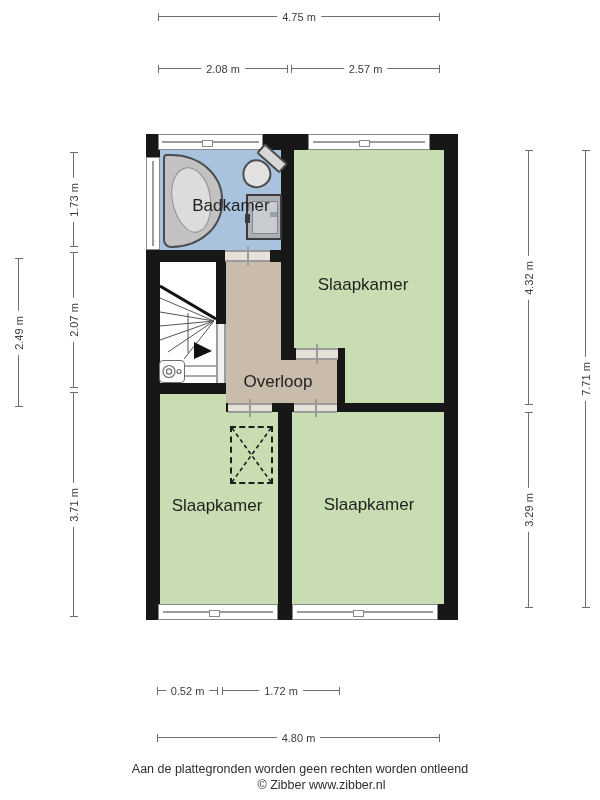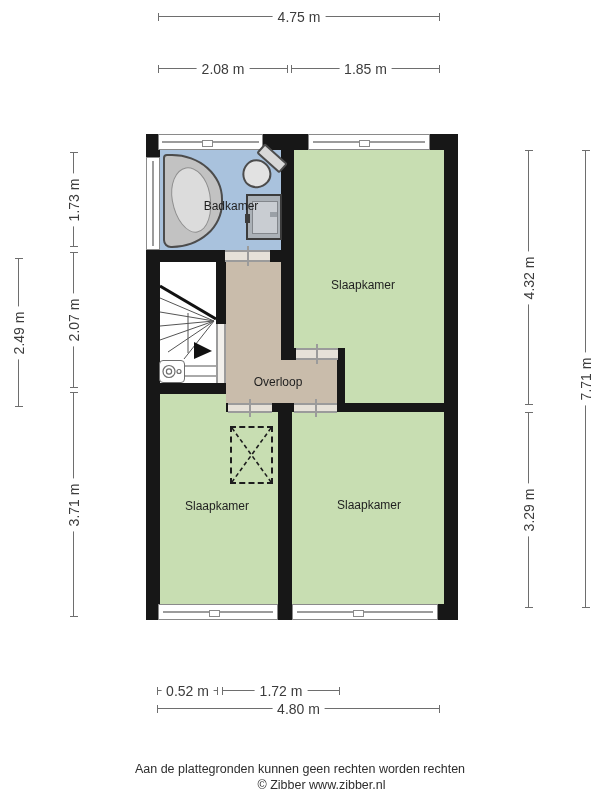--- a/index.html
+++ b/index.html
@@ -38,24 +38,24 @@
   .toilet .tank{position:absolute;left:7px;top:-3px;width:31px;height:13px;background:#d8d8d8;border:2px solid #4c4c4c;border-radius:2px;box-sizing:border-box;}
   .toilet .bowl{position:absolute;left:7px;top:11px;width:29px;height:29px;background:#e2e2e2;border:2px solid #4c4c4c;border-radius:50% 50% 50% 50%/46% 46% 54% 54%;box-sizing:border-box;}
   .shower{left:246px;top:194px;width:36px;height:46px;background:#abb1b7;border:2px solid #3c3c3c;box-sizing:border-box;}
   .shower .tray{position:absolute;left:4px;top:5px;width:24px;height:31px;background:#c9cdd2;border:1px solid #83878c;}
   .shower .knob-l{position:absolute;left:-3px;top:18px;width:5px;height:9px;background:#3c3c3c;}
   .shower .knob-r{position:absolute;right:3px;top:16px;width:7px;height:5px;background:#9aa0a6;}
   .boiler{left:159px;top:360px;width:26px;height:23px;background:#fff;border:1px solid #6f6f6f;border-radius:4px;box-sizing:border-box;}
   .dashed-box{left:230px;top:426px;width:43px;height:58px;border:2px dashed #1d1d1d;box-sizing:border-box;}
 
   
-  .room-label{position:absolute;transform:translate(-50%,-50%);font-size:12px;color:#1f1f1f;white-space:nowrap;}
+  .room-label{position:absolute;transform:translate(-50%,-50%);font-size:17px;color:#1f1f1f;white-space:nowrap;}
 
   
-  .dim{position:absolute;color:#3c3c3c;font-size:14px;}
+  .dim{position:absolute;color:#3c3c3c;font-size:11px;}
   .dim .lbl{position:absolute;background:#fff;padding:0 5px;white-space:nowrap;}
   .dim.h{border-top:1px solid #6e6e6e;height:0;}
   .dim.h::before,.dim.h::after{content:"";position:absolute;top:-4px;width:1px;height:8px;background:#6e6e6e;}
   .dim.h::before{left:0;} .dim.h::after{right:0;}
   .dim.h .lbl{left:50%;top:0;transform:translate(-50%,-50%);}
   .dim.v{border-left:1px solid #6e6e6e;width:0;}
   .dim.v::before,.dim.v::after{content:"";position:absolute;left:-4px;width:8px;height:1px;background:#6e6e6e;}
   .dim.v::before{top:0;} .dim.v::after{bottom:0;}
   .dim.v .lbl{left:0;top:50%;transform:translate(-50%,-50%) rotate(-90deg);}
 
@@ -68,21 +68,21 @@
 
 <div id="canvas">
 
   <div class="dim h abs" style="left:158px;top:16px;width:282px;">
     <span class="lbl">4.75 m</span>
   </div>
   <div class="dim h abs" style="left:158px;top:68px;width:130px;text-align:center;">
     <span class="lbl">2.08 m</span>
   </div>
   <div class="dim h abs" style="left:291px;top:68px;width:149px;">
-    <span class="lbl">1.85 m</span>
+    <span class="lbl">2.57 m</span>
   </div>
 
   <div class="dim v abs" style="left:18px;top:258px;height:149px;">
     <span class="lbl">2.49 m</span>
   </div>
   <div class="dim v abs" style="left:73px;top:152px;height:95px;">
     <span class="lbl">1.73 m</span>
   </div>
   <div class="dim v abs" style="left:73px;top:252px;height:136px;">
     <span class="lbl">2.07 m</span>
@@ -100,21 +100,21 @@
   <div class="dim v abs" style="left:585px;top:150px;height:458px;">
     <span class="lbl">7.71 m</span>
   </div>
 
   <div class="dim h abs" style="left:157px;top:690px;width:61px;">
     <span class="lbl">0.52 m</span>
   </div>
   <div class="dim h abs" style="left:222px;top:690px;width:118px;">
     <span class="lbl">1.72 m</span>
   </div>
-  <div class="dim h abs" style="left:157px;top:708px;width:283px;">
+  <div class="dim h abs" style="left:157px;top:737px;width:283px;">
     <span class="lbl">4.80 m</span>
   </div>
 
   <div class="abs" id="plan-base"></div>
 
   <div class="room rm-bath" style="left:160px;top:150px;width:121px;height:100px;"></div>
   <div class="room rm-bed" style="left:294px;top:150px;width:150px;height:198px;"></div>
   <div class="room rm-bed" style="left:345px;top:348px;width:99px;height:55px;"></div>
   <div class="room rm-stairs" style="left:160px;top:262px;width:56px;height:121px;"></div>
   <div class="room rm-land" style="left:226px;top:262px;width:55px;height:141px;"></div>
@@ -180,16 +180,16 @@
       <line x1="39" y1="0" x2="0" y2="54" stroke="#1d1d1d" stroke-width="1.6" stroke-dasharray="4 3"></line>
     </svg>
   </div>
 
   <div class="room-label" style="left:231px;top:206px;">Badkamer</div>
   <div class="room-label" style="left:363px;top:285px;">Slaapkamer</div>
   <div class="room-label" style="left:278px;top:382px;">Overloop</div>
   <div class="room-label" style="left:217px;top:506px;">Slaapkamer</div>
   <div class="room-label" style="left:369px;top:505px;">Slaapkamer</div>
 
-  <div class="footer-line" style="top:762px;">Aan de plattegronden kunnen geen rechten worden rechten</div>
+  <div class="footer-line" style="top:762px;">Aan de plattegronden worden geen rechten worden ontleend</div>
   <div class="footer-line" style="top:778px;margin-left:43px;">© Zibber www.zibber.nl</div>
 
 </div>
 
 </body></html>

